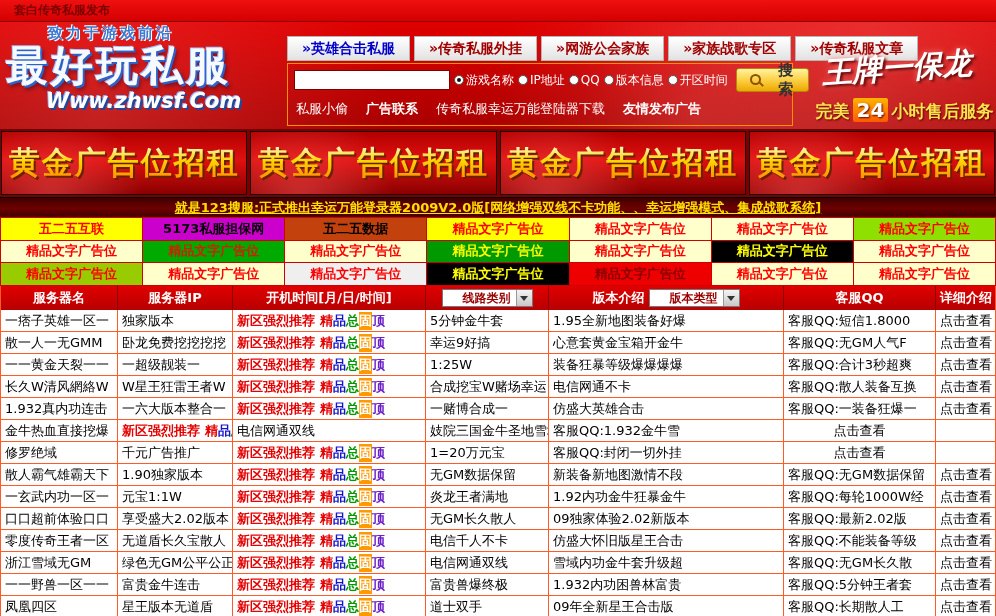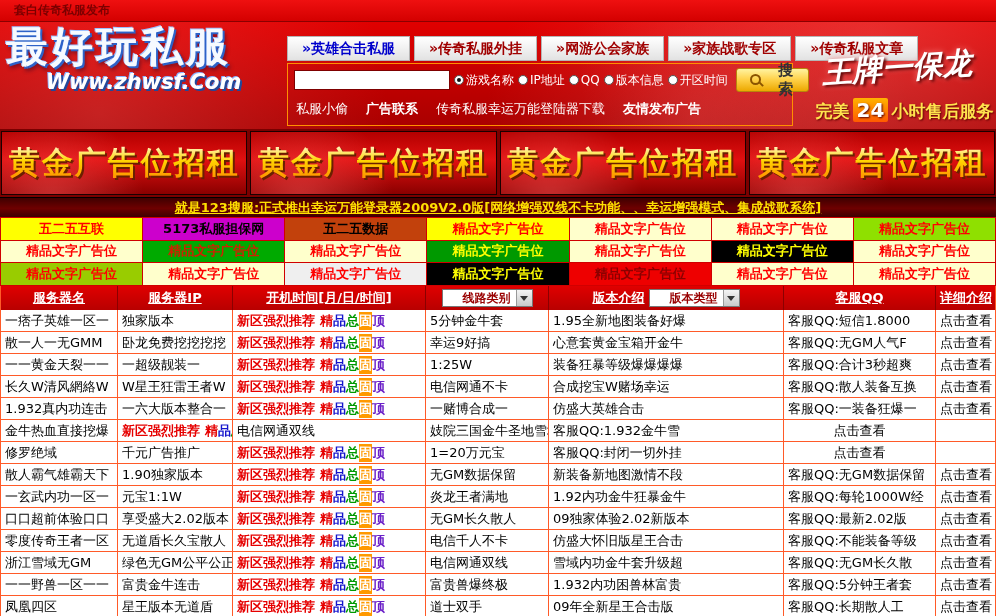--- a/index.html
+++ b/index.html
@@ -71,21 +71,21 @@
 
   
   .ad-grid { height:69px; display:grid; grid-template-columns:repeat(7,1fr); grid-template-rows:repeat(3,1fr);
     border:1px solid #d00000; background:#d00000; gap:1px; }
   .ad-cell { display:flex; align-items:center; justify-content:center; font-size:13px; font-weight:bold; cursor:pointer; white-space:nowrap; overflow:hidden; }
 
   
   .server-table { height:330px; overflow:hidden; border-left:1px solid #ff5a28; border-right:1px solid #ff5a28; }
   .thead { display:grid; grid-template-columns:117px 115px 193px 123px 235px 152px 61px; height:24px;
     background:linear-gradient(180deg,#e00000,#b80000); color:#fff; font-weight:bold; font-size:13px; }
-  .thead .th { display:flex; align-items:center; justify-content:center; border-right:1px solid #8b0000; white-space:nowrap; gap:4px; overflow:hidden;text-decoration:underline; }
+  .thead .th { display:flex; align-items:center; justify-content:center; border-right:1px solid #8b0000; white-space:nowrap; gap:4px; overflow:hidden; }
   .hdr-select { display:inline-flex; align-items:center; background:#fff; border:1px solid #777; height:18px;
     font-size:12px; color:#900; font-weight:bold; padding-left:20px; cursor:pointer; }
   .hdr-select .arrow-btn { width:16px; height:16px; background:linear-gradient(180deg,#f4f4f4,#c8c8c8); border-left:1px solid #999;
     margin-left:5px; display:flex; align-items:center; justify-content:center; }
   .arrow-btn i { border:4px solid transparent; border-top:5px solid #333; margin-top:4px; display:block; width:0; height:0; }
 
   .trow { display:grid; grid-template-columns:117px 115px 193px 123px 235px 152px 61px; height:22px;
     border-bottom:1px solid #ff5a28; background:#fff; font-size:13px; color:#000; }
   .trow .td { display:flex; align-items:center; padding:0 4px; border-right:1px solid #ff5a28; white-space:nowrap; overflow:hidden; }
   .td.center { justify-content:center; }
@@ -98,20 +98,21 @@
 <body>
 
 <div id="app">
 
   <div class="topbar">
     <span class="topbar-right">套白传奇私服发布</span>
   </div>
 
   <div class="header">
     <div class="logo-block">
+      <div class="slogan">致力于游戏前沿</div>
       <div class="logo-text">最好玩私服</div>
       <div class="logo-url">Www.zhwsf.Com</div>
     </div>
 
     <div class="tabs">
       <div class="tab active">»英雄合击私服</div>
       <div class="tab">»传奇私服外挂</div>
       <div class="tab">»网游公会家族</div>
       <div class="tab">»家族战歌专区</div>
       <div class="tab">»传奇私服文章</div>
@@ -296,22 +297,22 @@
           </div>
           <div class="td ">W星王狂雷王者W</div>
           <div class="td ">
             <span class="rec">新区强烈推荐</span>
             <span class="tagch" style="color: rgb(230, 0, 0);">精</span>
             <span class="tagch" style="color: rgb(21, 21, 204);">品</span>
             <span class="tagch" style="color: rgb(0, 153, 0);">总</span>
             <span class="tagch" style="color: rgb(255, 255, 255); background: rgb(255, 153, 0);">固</span>
             <span class="tagch" style="color: rgb(106, 31, 200);">顶</span>
           </div>
+          <div class="td ">合成挖宝W赌场幸运</div>
           <div class="td ">电信网通不卡</div>
-          <div class="td ">合成挖宝W赌场幸运</div>
           <div class="td ">客服QQ:散人装备互换</div>
           <div class="td center">
             <span class="detail-link">点击查看</span>
           </div>
         </div>
         <div class="trow">
           <div class="td ">
             <span class="name-link">1.932真内功连击</span>
           </div>
           <div class="td ">一六大版本整合一</div>

